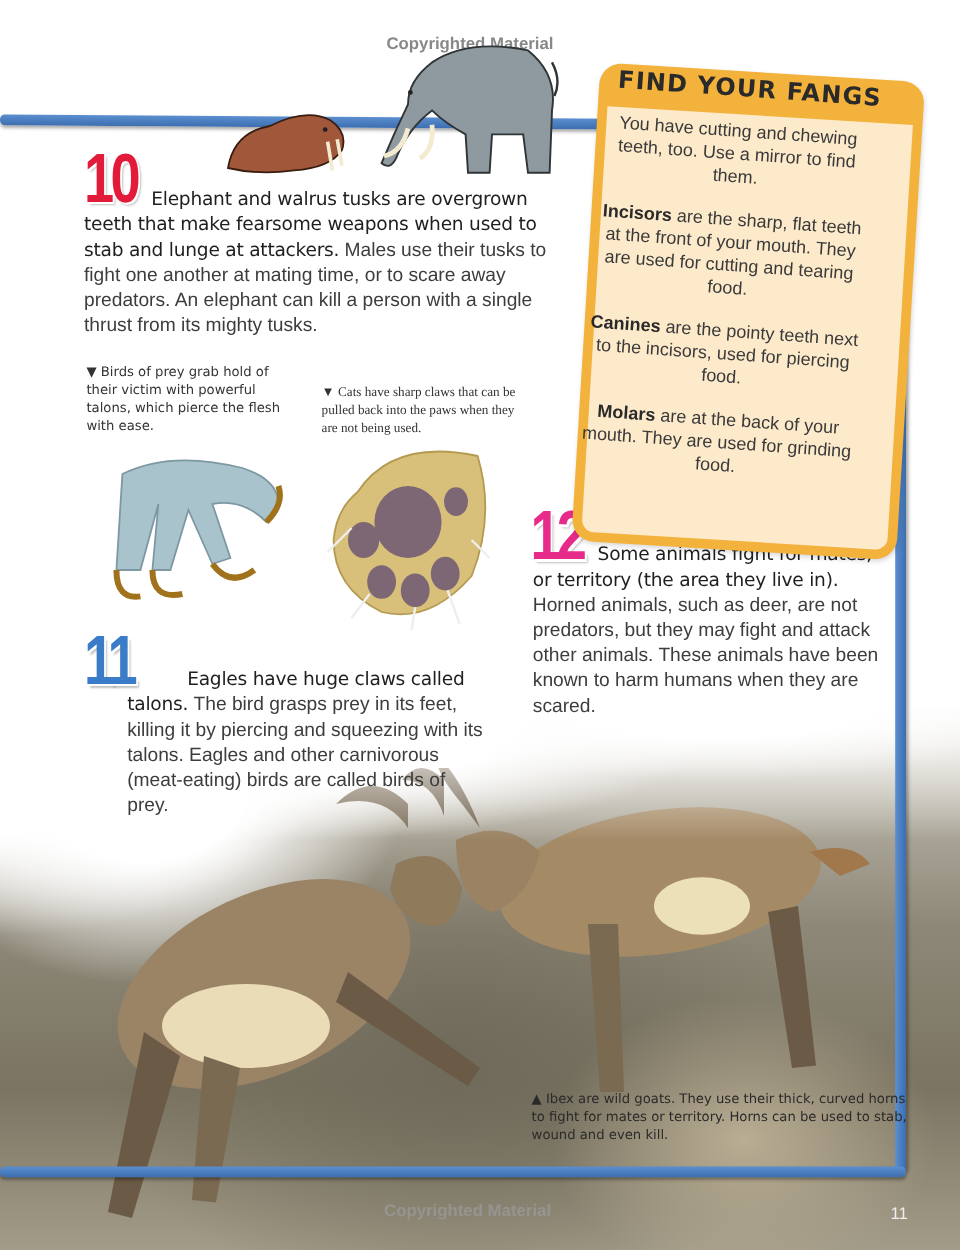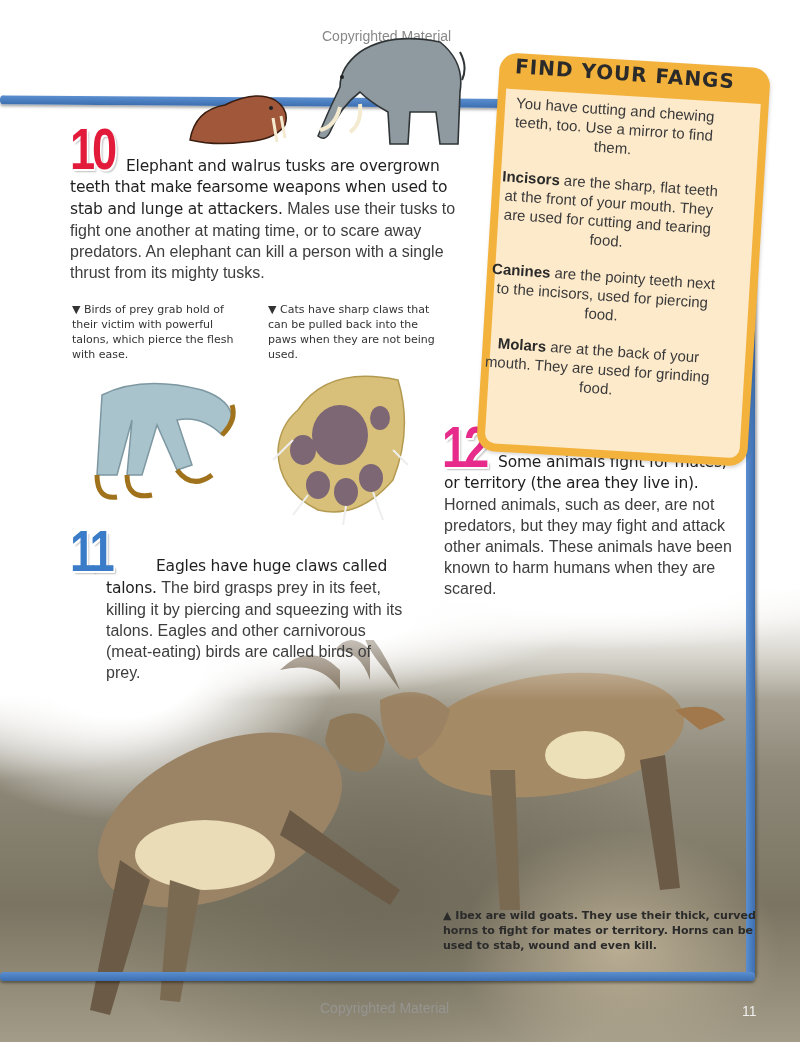--- a/index.html
+++ b/index.html
@@ -26,21 +26,21 @@
     box-shadow: 2px 0 3px rgba(0,0,0,0.35);
   }
   .frame-bottom {
     left: 0; top: 972px; width: 755px; height: 9px;
     background: linear-gradient(#5b8fd0, #3c6eb0);
     border-radius: 4px;
     box-shadow: 0 2px 3px rgba(0,0,0,0.4);
   }
 
   .watermark {
-    font-size: 14px; color: #888; font-weight: normal;
+    font-size: 14px; color: #888; font-weight: bold;
   }
   .watermark-top { left: 322px; top: 28px; }
   .watermark-bottom { left: 320px; top: 1000px; color: #999; opacity: 0.8; }
   .page-number { left: 742px; top: 1003px; font-size: 14px; color: #eee; }
 
   
   .walrus { left: 185px; top: 80px; width: 110px; height: 68px; }
   .elephant { left: 300px; top: 32px; width: 168px; height: 118px; }
 
   
@@ -71,22 +71,22 @@
   .fact11 .indent { display: inline-block; width: 50px; }
 
   .fact12 { left: 444px; top: 452px; width: 290px; }
   .fact12 .indent { display: inline-block; width: 54px; }
 
   .caption {
     font-family: "DejaVu Sans", sans-serif;
     font-size: 11px; line-height: 15px; color: #333;
   }
   .cap-birds { left: 72px; top: 302px; width: 175px; }
-  .cap-cats { left: 268px; top: 302px; width: 170px; }
-  .cap-ibex { left: 443px; top: 908px; width: 320px; color: #2a2a2a; font-weight: bold; }
+  .cap-cats { left: 268px; top: 320px; width: 170px; font-family: Liberation Serif, serif; }
+  .cap-ibex { left: 443px; top: 908px; width: 320px; color: #2a2a2a; }
 
   .talon { left: 82px; top: 375px; width: 165px; height: 130px; }
   .paw { left: 268px; top: 370px; width: 145px; height: 155px; }
 
   
   .fangs-box {
     left: 488px; top: 60px; width: 255px; height: 355px;
     background: #fdeacb;
     border: 8px solid #f3b23c;
     border-top-width: 36px;

